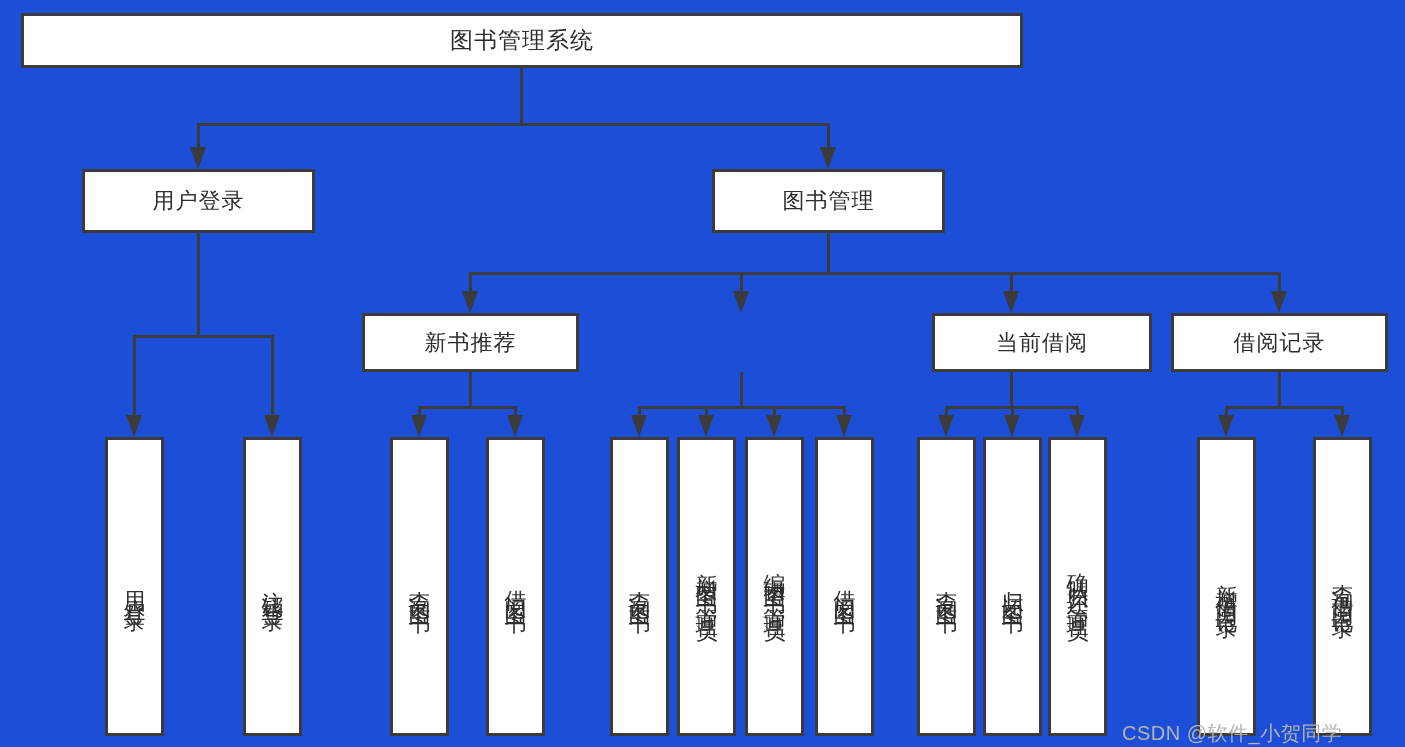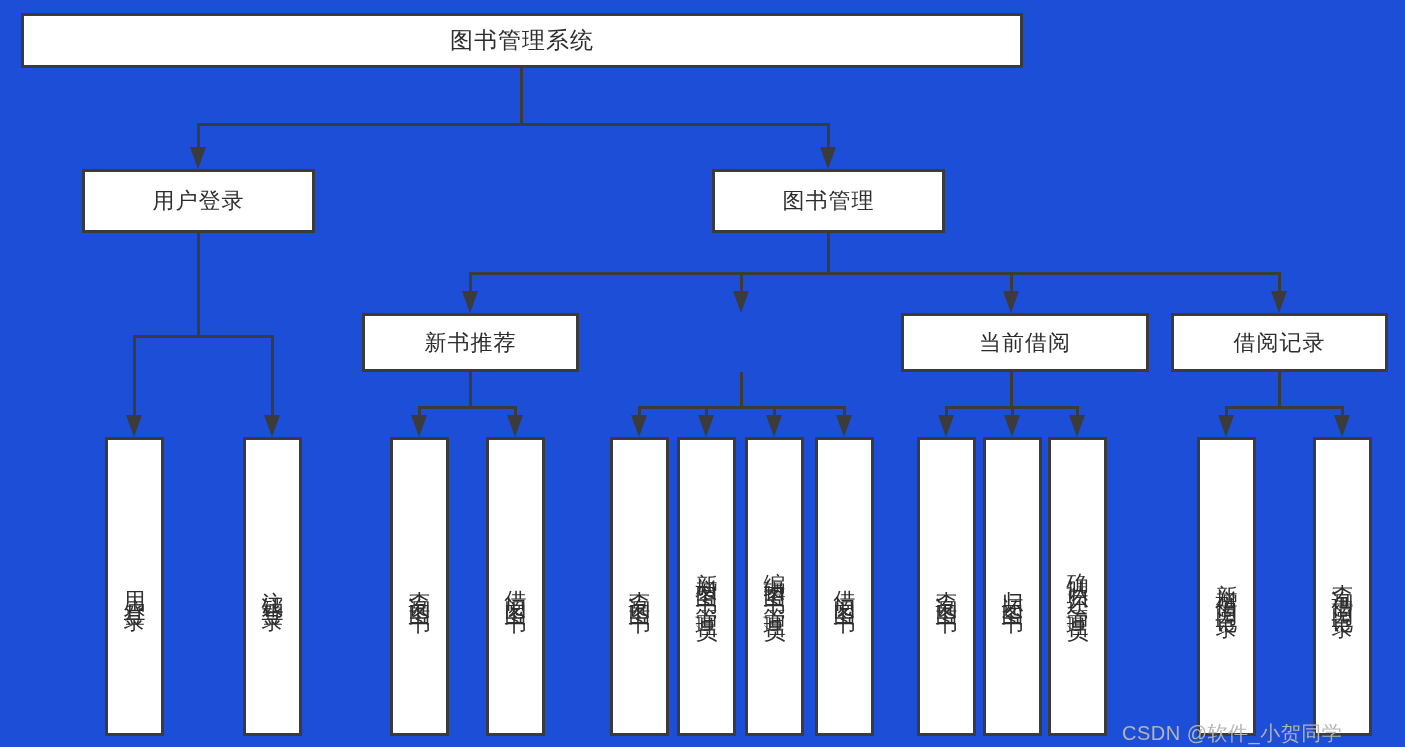--- a/index.html
+++ b/index.html
@@ -97,21 +97,21 @@
   <div class="vline" style="left:1010px;top:272px;height:22px"></div>
   <div class="vline" style="left:1278px;top:272px;height:22px"></div>
   <div class="arrow" style="left:462px;top:291px"></div>
   <div class="arrow" style="left:733px;top:291px"></div>
   <div class="arrow" style="left:1003px;top:291px"></div>
   <div class="arrow" style="left:1271px;top:291px"></div>
 
   <div class="box lvl3" style="left:362px;width:217px">
     <span>新书推荐</span>
   </div>
-  <div class="box lvl3" style="left:901px;width:248px">
+  <div class="box lvl3" style="left:932px;width:220px">
     <span>当前借阅</span>
   </div>
   <div class="box lvl3" style="left:1171px;width:217px">
     <span>借阅记录</span>
   </div>
 
   <div class="vline" style="left:469px;top:372px;height:36px"></div>
   <div class="hline" style="left:418px;top:406px;width:99px"></div>
   <div class="vline" style="left:418px;top:406px;height:12px"></div>
   <div class="vline" style="left:514px;top:406px;height:12px"></div>

